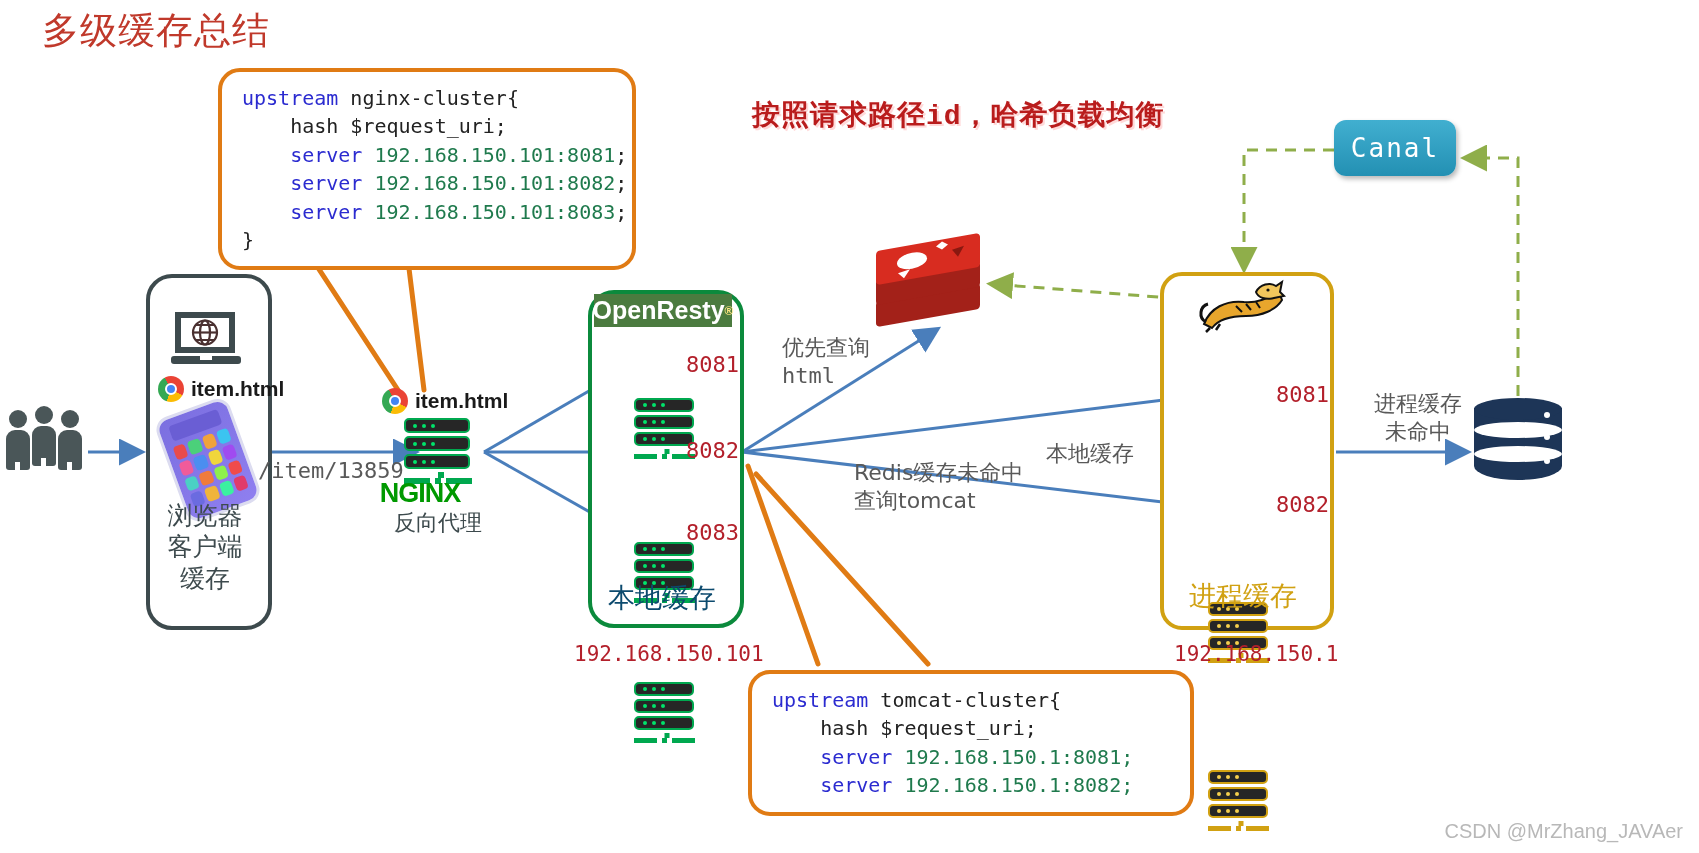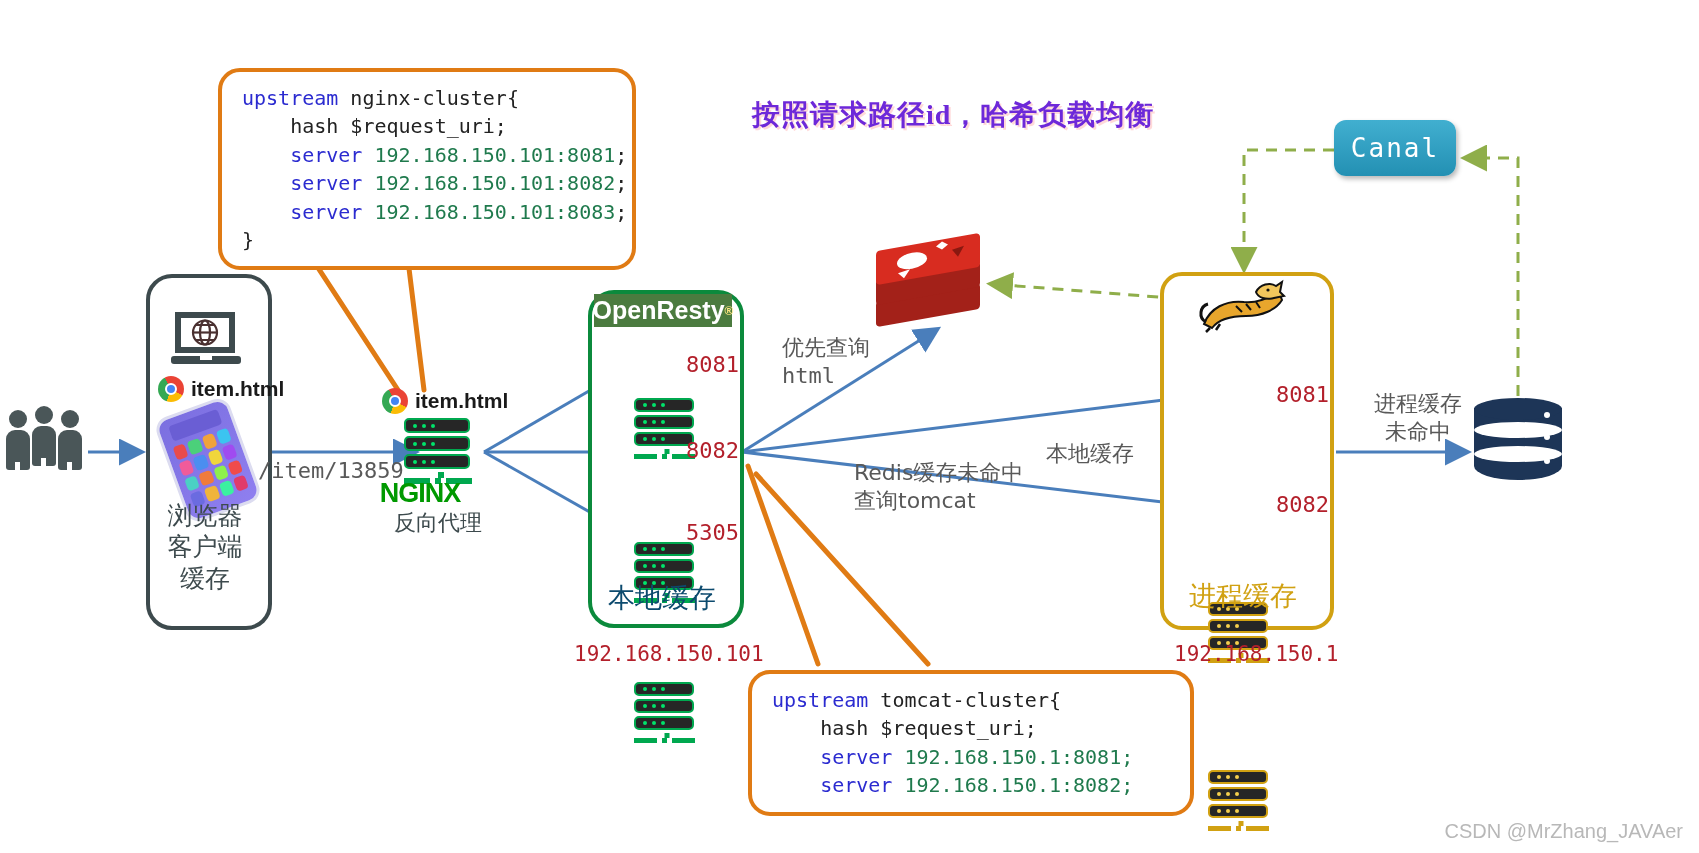--- a/index.html
+++ b/index.html
@@ -25,22 +25,22 @@
     font-family:"DejaVu Sans Mono","Liberation Mono",monospace;
     font-size:20px;line-height:1.42;padding:12px 18px 12px 20px;
     white-space:pre;color:#222;z-index:6;
   }
   .k-blue{color:#2b2bd0;}
   .k-green{color:#1f7a4d;}
   .k-plain{color:#222;}
 
   
   .redanno{
-    left:752px;top:96px;font-size:28px;font-weight:bold;color:#6d28d9;
-    font-family:Liberation Serif, serif;letter-spacing:1px;
+    left:752px;top:96px;font-size:28px;font-weight:bold;color:#b91c1c;
+    font-family:Liberation Mono, monospace;letter-spacing:1px;
     text-shadow:2px 2px 0 #ffd9d9;
   }
 
   
   .canal{
     left:1334px;top:120px;width:122px;height:56px;border-radius:12px;
     background:linear-gradient(180deg,#41afd0 0%,#2390b3 100%);
     box-shadow:2px 3px 5px rgba(0,0,0,.28);
     color:#fff;font-size:26px;font-family:"DejaVu Sans Mono",monospace;
     display:flex;align-items:center;justify-content:center;letter-spacing:2px;
@@ -182,20 +182,21 @@
 
     <line x1="1196" y1="300" x2="992" y2="284" stroke="#8fae4a" stroke-width="3" stroke-dasharray="11,8" marker-end="url(#arrGreen)"></line>
 
     <path d="M292,228 L398,390" fill="none" stroke="#e07b14" stroke-width="5" stroke-linecap="round"></path>
     <path d="M404,228 L424,390" fill="none" stroke="#e07b14" stroke-width="5" stroke-linecap="round"></path>
 
     <path d="M818,664 L748,466" fill="none" stroke="#e07b14" stroke-width="5" stroke-linecap="round"></path>
     <path d="M928,664 L756,474" fill="none" stroke="#e07b14" stroke-width="5" stroke-linecap="round"></path>
   </svg>
 
+  <div class="abs title">多级缓存总结</div>
 
   <div class="abs callout" style="left:218px;top:68px;width:372px;"><span class="k-blue">upstream</span><span class="k-plain"> nginx-cluster{</span>
 <span class="k-plain">    hash $request_uri;</span>
 <span class="k-blue">    server</span><span class="k-green"> 192.168.150.101:8081</span><span class="k-plain">;</span>
 <span class="k-blue">    server</span><span class="k-green"> 192.168.150.101:8082</span><span class="k-plain">;</span>
 <span class="k-blue">    server</span><span class="k-green"> 192.168.150.101:8083</span><span class="k-plain">;</span>
 <span class="k-plain">}</span></div>
 
   <div class="abs redanno">按照请求路径id，哈希负载均衡</div>
 
@@ -376,21 +377,21 @@
         <i style="background:#00e36b"></i>
         <i style="background:#00e36b"></i>
       </div>
     <div class="stand" style="top:51px;width:5px;height:5px;background:#00a84f;"></div>
     <div class="foot" style="top:56px;">
         <span style="width:23px;height:5px;background:#00a84f;"></span>
         <span style="width:5px;height:5px;background:#00a84f;"></span>
         <span style="width:23px;height:5px;background:#00a84f;"></span>
       </div>
   </div>
-  <div class="abs port-red" style="left:686px;top:520px;z-index:5;">5305</div>
+  <div class="abs port-red" style="left:686px;top:520px;z-index:5;">8083</div>
 
   <div class="abs orlabel">本地缓存</div>
   <div class="abs ip-red" style="left:574px;top:642px;z-index:5;">192.168.150.101</div>
 
   <div class="abs redis">
     <div class="slab" style="top:56px;"></div>
     <div class="slab" style="top:34px;"></div>
     <div class="slab slabtop" style="top:6px;height:34px;">
       <svg width="104" height="34" viewBox="0 0 104 34" style="position:absolute;left:0;top:0;">
         <ellipse cx="36" cy="16" rx="15" ry="8" fill="#fff"></ellipse>

